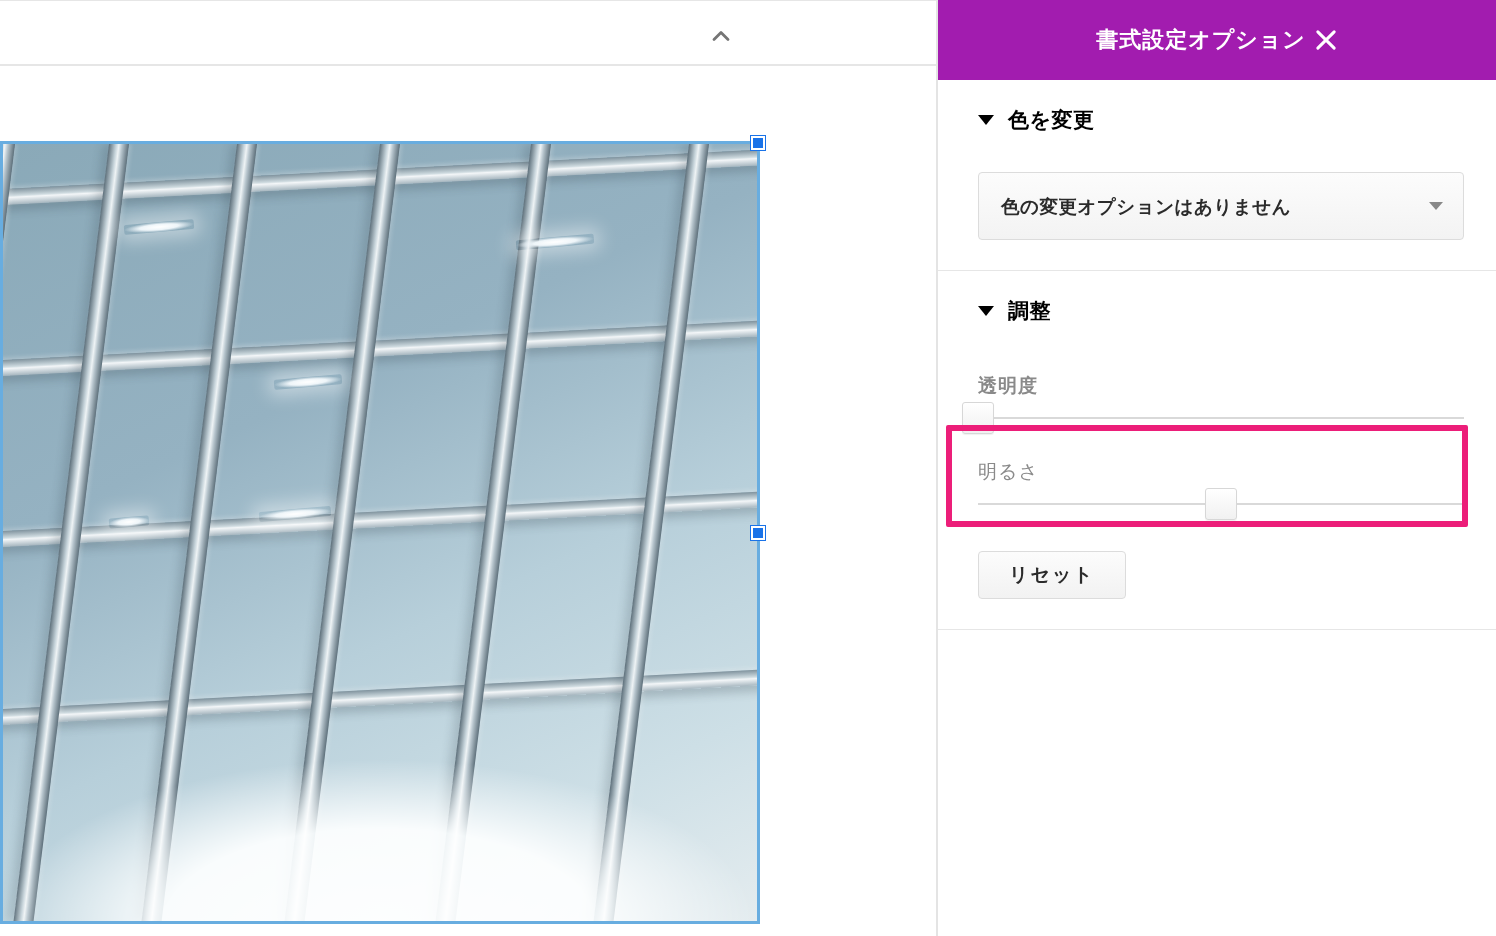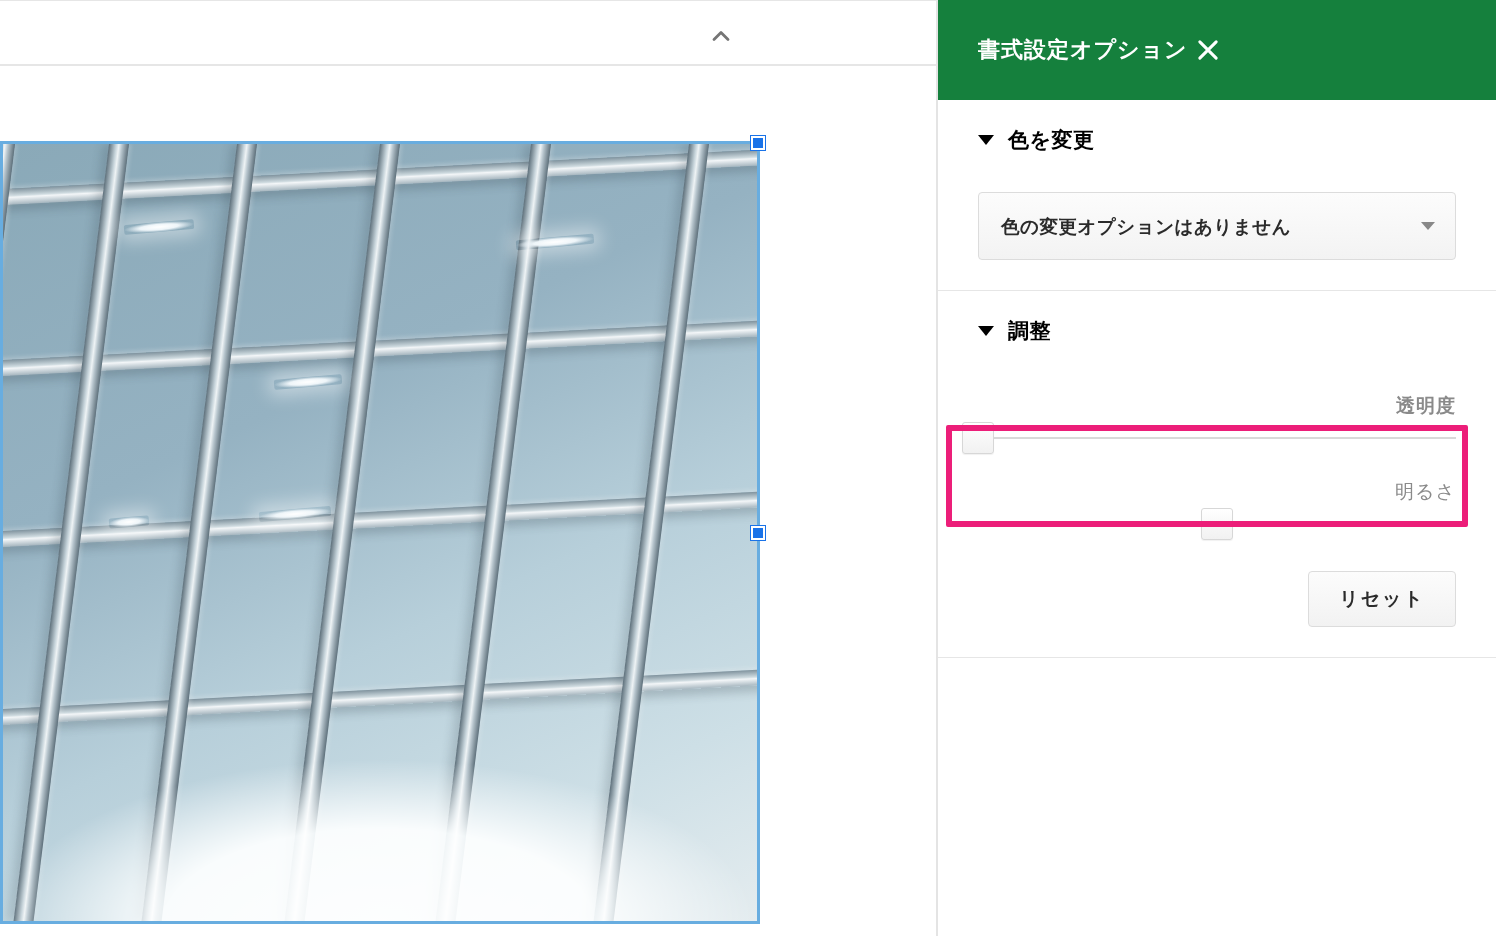--- a/index.html
+++ b/index.html
@@ -128,27 +128,27 @@
   right: 0;
   width: 560px;
   bottom: 0;
   background: #fff;
   border-left: 2px solid #e4e4e4;
   display: flex;
   flex-direction: column;
   z-index: 3;
 }
 .sidebar-header {
-  background: #15803d;
+  background: #a21caf;
   color: #fff;
-  height: 100px;
+  height: 80px;
   display: flex;
   align-items: center;
   padding: 0 32px 0 40px;
-  justify-content: flex-start;
+  justify-content: center;
 }
 .sidebar-header-title {
   font-size: 22px;
   font-weight: 700;
   letter-spacing: 1px;
 }
 .sidebar-close {
   width: 40px;
   height: 40px;
   display: flex;
@@ -160,22 +160,21 @@
 .sidebar-close svg { width: 28px; height: 28px; }
 
 .panel-body {
   flex: 1;
   overflow-y: auto;
   padding-bottom: 20px;
 }
 
 .section {
   border-bottom: 1px solid #e6e6e6;
-  padding: 26px 40px 30px 40px;
-  text-align: right;
+  padding: 26px 32px 30px 40px;
 }
 .section.adjust { padding-bottom: 30px; }
 
 .section-header {
   display: flex;
   align-items: center;
   gap: 14px;
   cursor: pointer;
 }
 .section-caret {
@@ -239,21 +238,21 @@
   border-radius: 3px;
   box-shadow: 0 1px 1px rgba(0,0,0,0.06);
   cursor: grab;
 }
 
 .reset-button {
   margin-top: 46px;
   display: inline-flex;
   align-items: center;
   justify-content: center;
-  height: 56px;
+  height: 48px;
   padding: 0 30px;
   border: 1px solid #dcdcdc;
   border-radius: 4px;
   background: linear-gradient(#fcfcfc,#f2f2f2);
   font-size: 19px;
   font-weight: 700;
   letter-spacing: 2px;
   color: #2b2b2b;
   cursor: pointer;
 }

